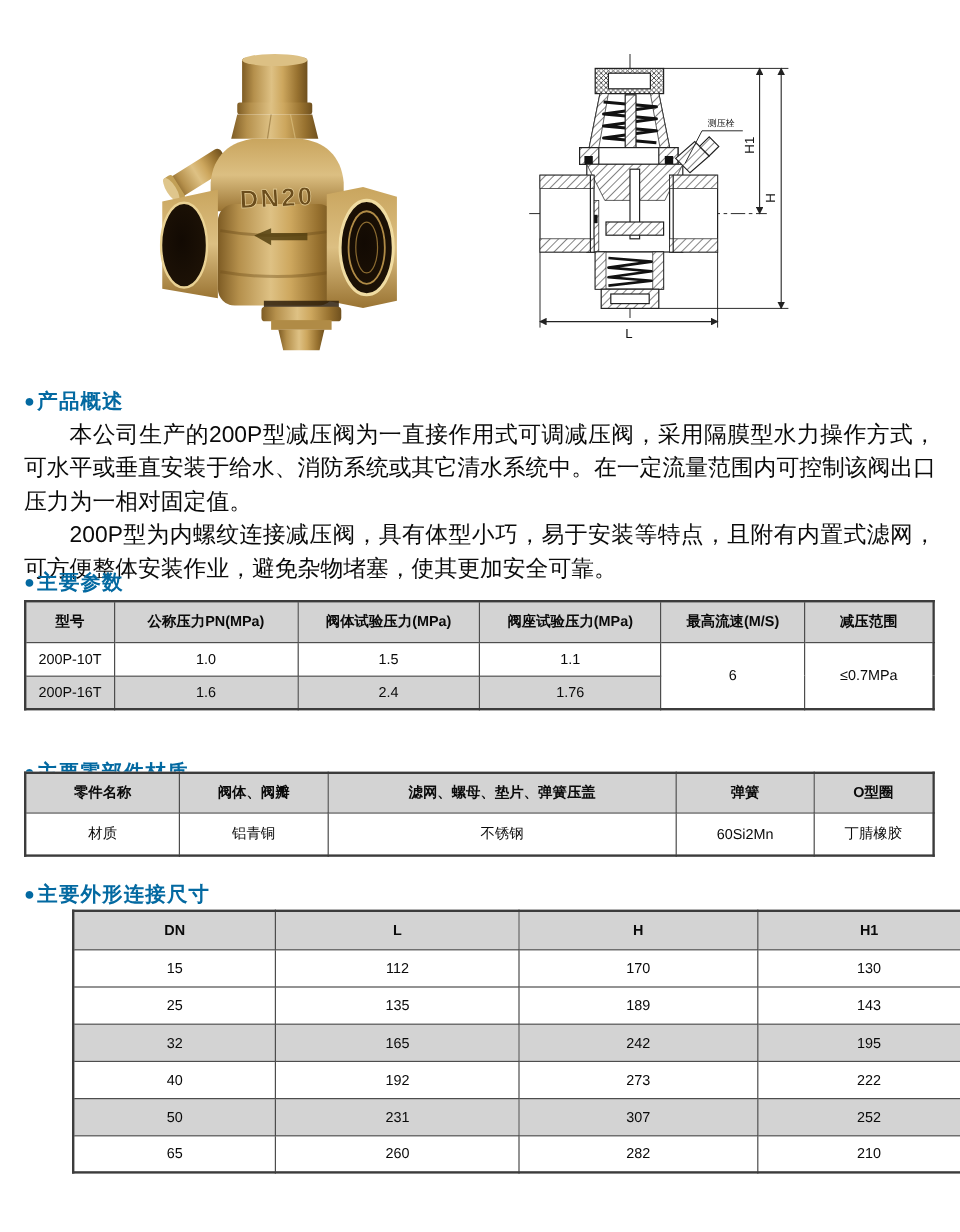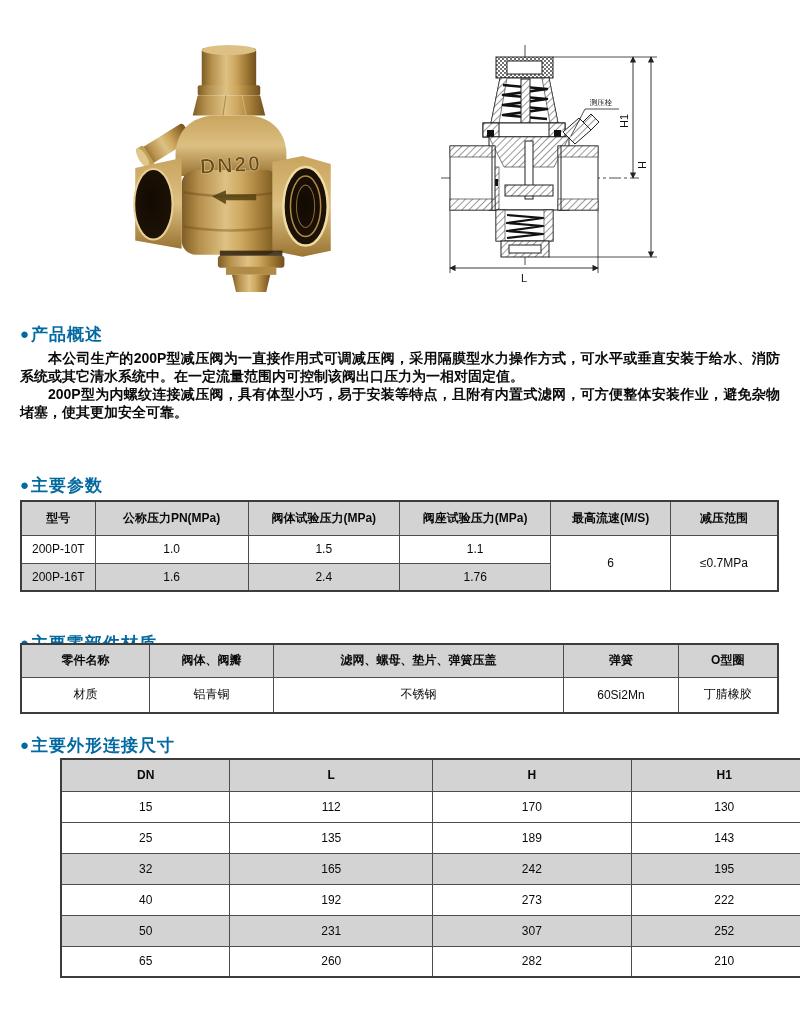--- a/index.html
+++ b/index.html
@@ -1,21 +1,21 @@
 <!DOCTYPE html>
 <html><head>
 <meta charset="utf-8">
 <style>
   html,body{margin:0;padding:0;background:#fff;}
   #page{position:relative;width:800px;height:1027px;background:#ffffff;overflow:hidden;
         font-family:"Liberation Sans","DejaVu Sans",sans-serif;color:#0a0a0a;}
   .abs{position:absolute;}
   .sec-title{font-size:17px;font-weight:bold;color:#0369a1;letter-spacing:1px;white-space:nowrap;}
   .sec-title .bullet{font-size:15px;margin-right:1px;vertical-align:1px;}
-  .body-text{width:760px;font-size:14px;line-height:18px;text-align:justify;font-weight:bold;}
+  .body-text{width:760px;font-size:19px;line-height:28px;text-align:justify;}
   .body-text p{margin:0;text-indent:2em;}
   table{border-collapse:collapse;table-layout:fixed;background:#fff;}
   .spec-table{width:759px;border:2px solid #3c3c3c;}
   .spec-table th,.spec-table td{border:1px solid #4d4d4d;text-align:center;vertical-align:middle;
       font-size:12px;padding:0 2px;overflow:hidden;white-space:nowrap;}
   .spec-table th{background:#d3d3d3;font-weight:bold;}
   .spec-table td.alt{background:#d3d3d3;}
   .t1 tr.hr{height:34px;} .t1 tr.dr{height:28px;}
   .t2 tr.hr{height:33px;} .t2 tr.dr{height:36px;}
   .t3 tr.hr{height:32px;} .t3 tr.dr{height:31px;}

